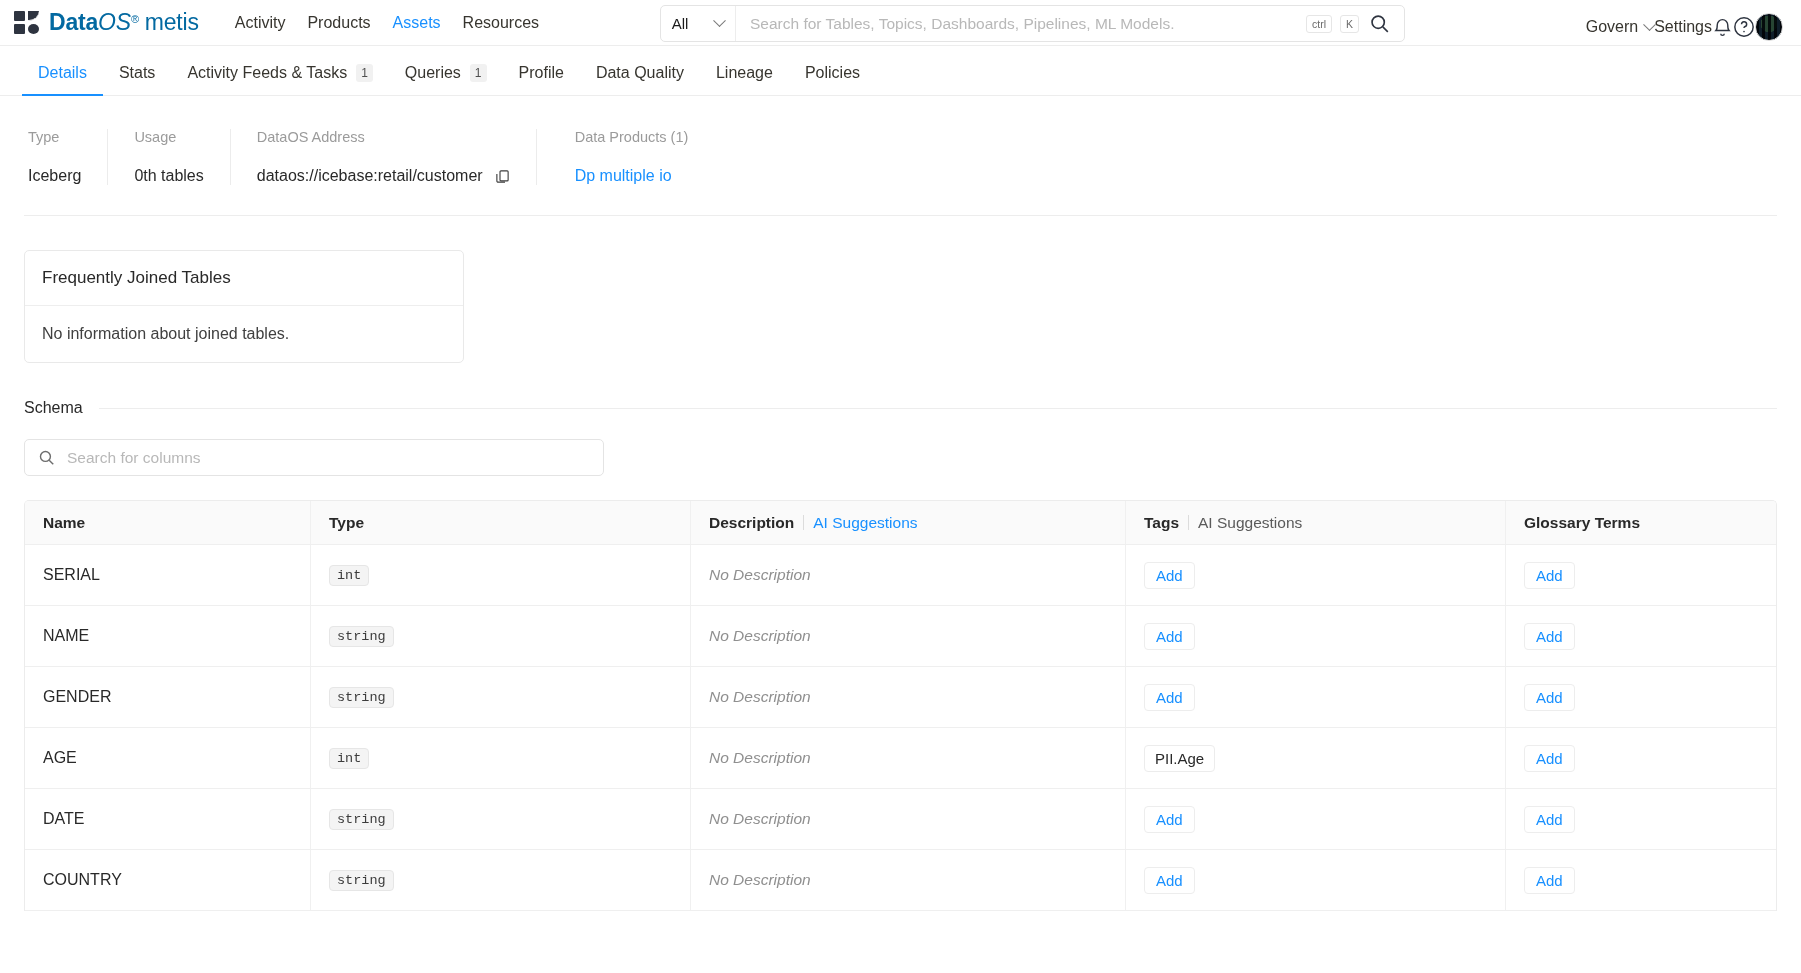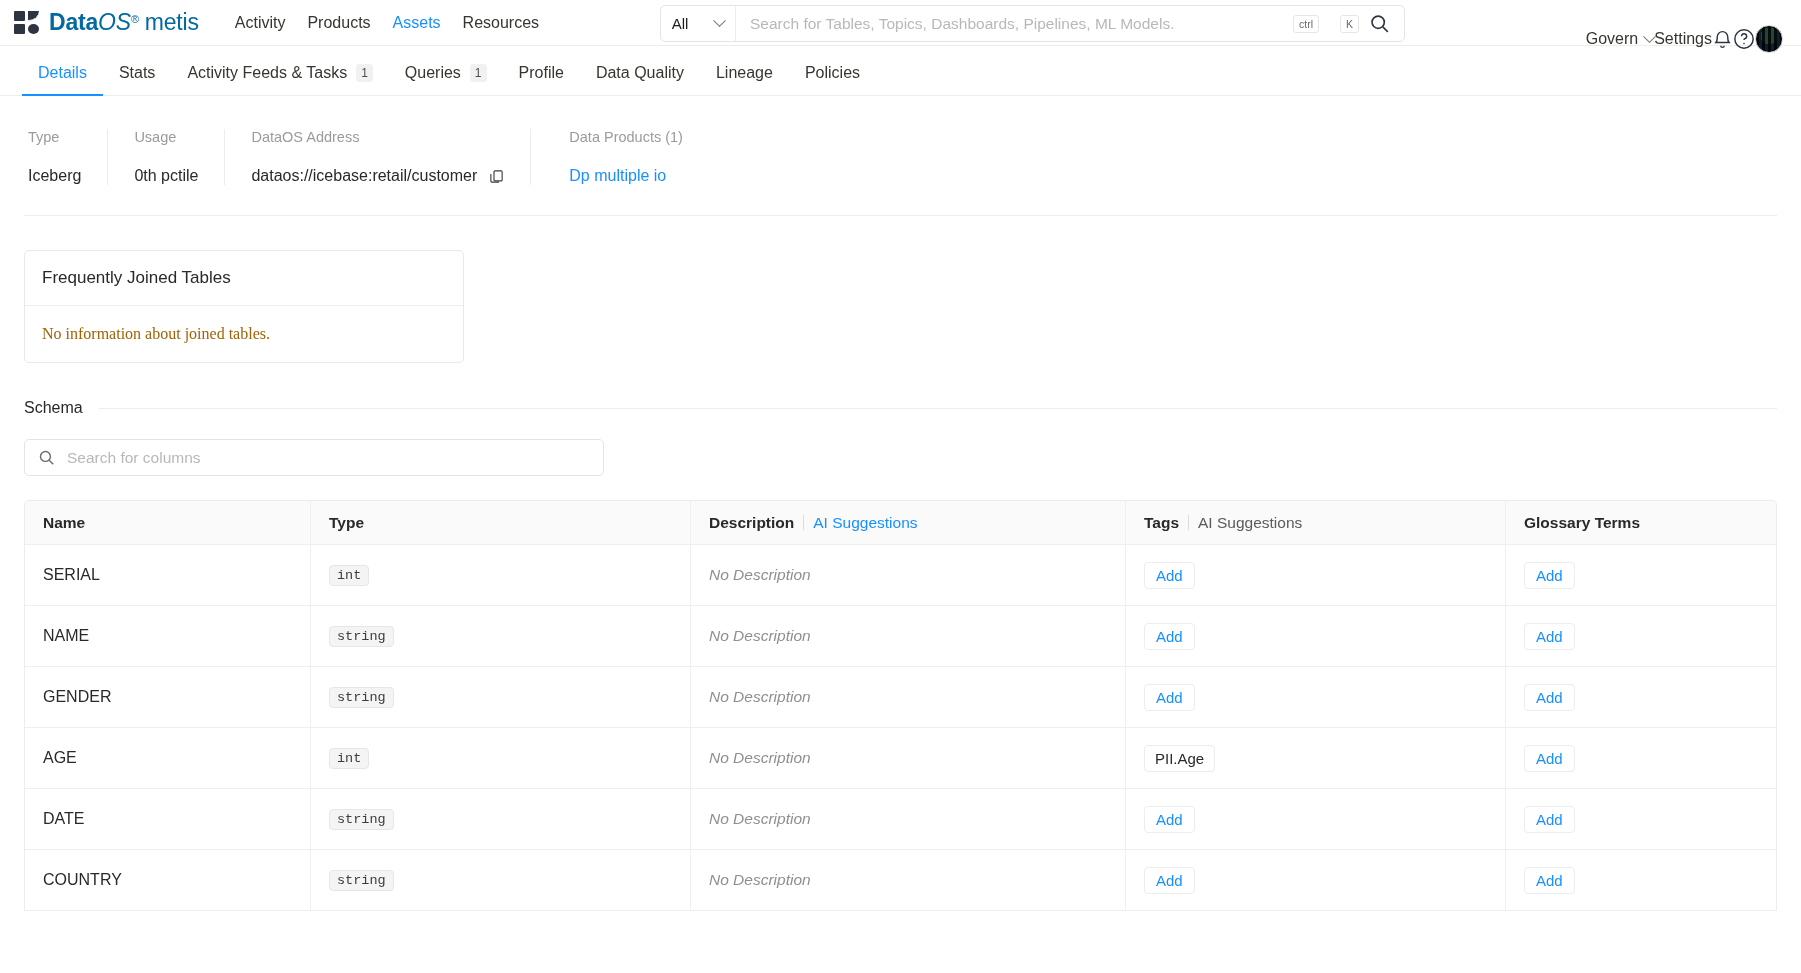--- a/index.html
+++ b/index.html
@@ -67,31 +67,31 @@
     border-right: 1.4px solid #7a7a7a; border-bottom: 1.4px solid #7a7a7a;
     transform: rotate(45deg) translate(-2px, -2px);
   }
   .search-input {
     flex: 1; height: 100%; border: 0; outline: 0;
     font-size: 15.5px; color: #292929;
     padding: 0 14px; background: transparent;
     font-family: "Liberation Sans", sans-serif;
   }
   .search-input::placeholder { color: #b8b8b8; }
-  .kbd-group { display: flex; gap: 21px; padding-right: 10px; }
+  .kbd-group { display: flex; gap: 8px; padding-right: 10px; }
   .kbd {
     border: 1px solid #e6e6e6; border-radius: 3px;
     font-size: 10.5px; color: #6b6b6b;
     padding: 2px 5px; min-width: 19px; text-align: center;
     background: #fff;
   }
   .search-go { padding-right: 14px; display: flex; align-items: center; cursor: pointer; }
 
   .right-zone {
-    position: absolute; right: 18px; top: 12px; height: 54px;
+    position: absolute; right: 18px; top: 0; height: 54px;
     display: flex; align-items: center; 
   }
   .right-link { font-size: 16px; color: #37352f; cursor: pointer; display: flex; align-items: center; gap: 7px; }
   .avatar {
     width: 28px; height: 28px; border-radius: 50%;
     background:
       repeating-linear-gradient(90deg,#1b2a3a 0 3px,#e8eef2 3px 6px),
       radial-gradient(circle at 50% 38%, #2b4a36 0 40%, #11202c 41% 100%);
     background-blend-mode: multiply;
     border: 1px solid #d8d8d8;
@@ -146,21 +146,21 @@
     margin: 34px 0 0 24px;
     width: 440px;
     border: 1px solid #e9e9e9; border-radius: 5px;
     background: #fff;
   }
   .card-head {
     padding: 17px 17px;
     font-size: 17px; color: #292929;
     border-bottom: 1px solid #eeeeee;
   }
-  .card-body { padding: 19px 17px; font-size: 16px; color: #a16207; font-family: Liberation Serif, serif; }
+  .card-body { padding: 19px 17px; font-size: 16px; color: #404040; }
 
   
   .schema-title-row {
     display: flex; align-items: center; gap: 16px;
     margin: 36px 24px 0 24px;
   }
   .schema-title { font-size: 16px; color: #292929; white-space: nowrap; }
   .schema-rule { flex: 1; height: 1px; background: #ededed; }
 
   .col-search {
@@ -320,21 +320,21 @@
   </div>
 </div>
 
 <div class="meta-strip">
   <div class="meta-cell">
     <div class="meta-label">Type</div>
     <div class="meta-value">Iceberg</div>
   </div>
   <div class="meta-cell">
     <div class="meta-label">Usage</div>
-    <div class="meta-value">0th pctile</div>
+    <div class="meta-value">0th tables</div>
   </div>
   <div class="meta-cell" style="min-width:290px">
     <div class="meta-label">DataOS Address</div>
     <div class="meta-value">
       <span>dataos://icebase:retail/customer</span>
       <span class="copy-btn">
         <svg width="15" height="15" viewBox="0 0 24 24" fill="none" stroke="#3c3c3c" stroke-width="1.8">
           <rect x="8" y="3" width="13" height="16" rx="1.5"></rect>
           <path d="M16 21H5a2 2 0 0 1-2-2V8"></path>
         </svg>

